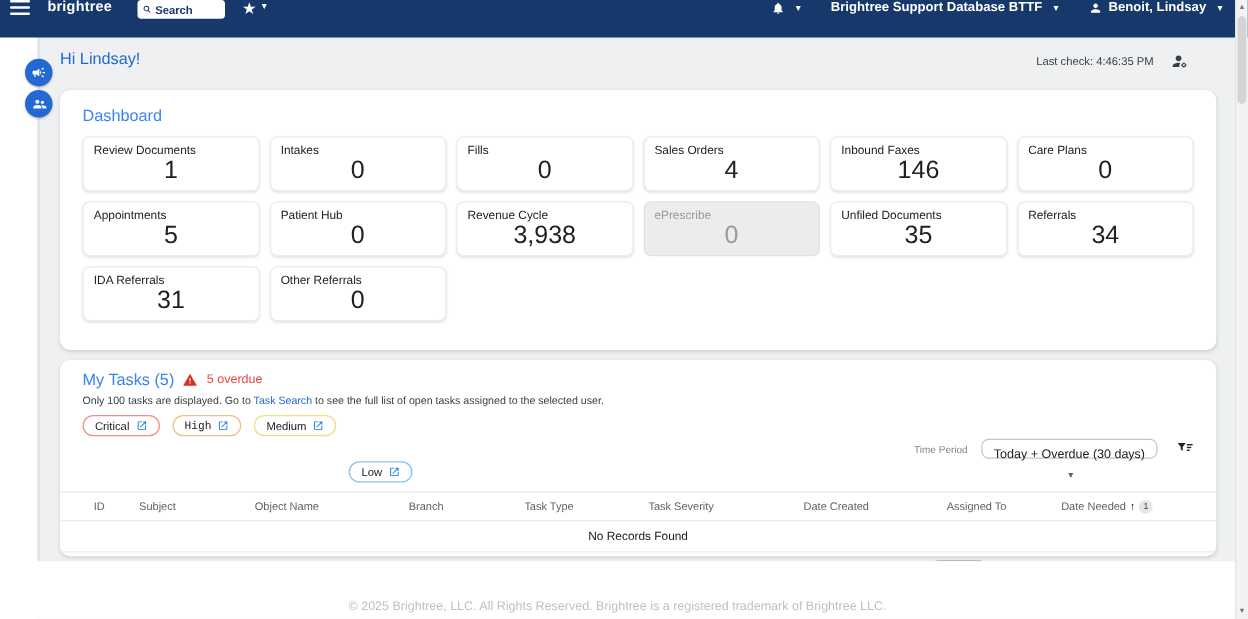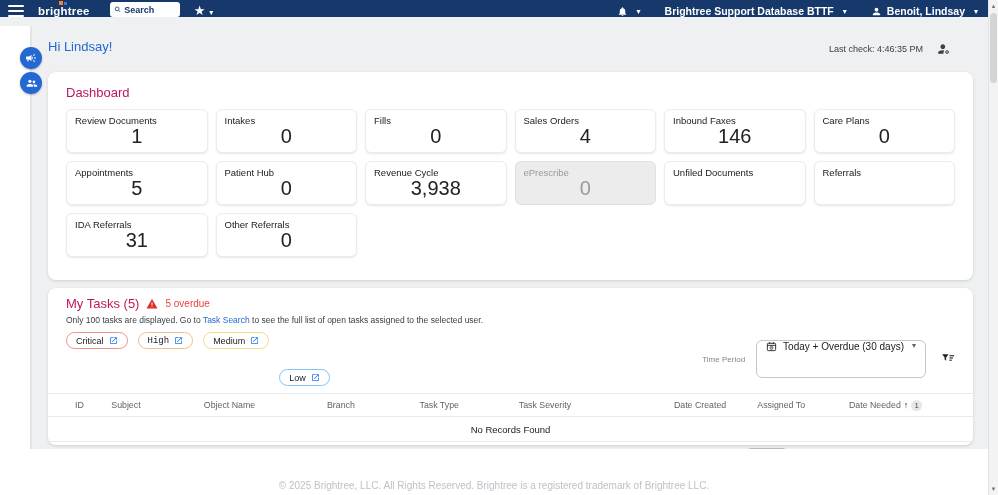--- a/index.html
+++ b/index.html
@@ -1,19 +1,19 @@
 <!DOCTYPE html>
 <html><head>
 <meta charset="utf-8">
 <style>
   * { margin:0; padding:0; box-sizing:border-box; }
   html,body { width:998px; height:495px; overflow:hidden; font-family:"Liberation Sans", sans-serif; background:#eef0f2; }
 
   
-  .topbar { position:absolute; top:0; left:0; right:0; height:17px; background:#17386b; display:flex; align-items:flex-end; padding:0 20px 0 8px; z-index:5; }
+  .topbar { position:absolute; top:0; left:0; right:0; height:30px; background:#17386b; display:flex; align-items:flex-start; padding:0 20px 0 8px; z-index:5; }
   .hamburger { width:16px; display:flex; flex-direction:column; gap:3px; cursor:pointer; }
   .hamburger span { height:2px; background:#fff; border-radius:1px; }
   .logo { position:relative; margin-left:14px; color:#fff; font-size:11.5px; font-weight:700; letter-spacing:.2px; }
   .logo-mark { position:absolute; top:-4px; left:21px; width:9px; height:5px; }
   .logo-mark .sq-o { position:absolute; left:0; top:0; width:4px; height:4px; background:#f58220; }
   .logo-mark .sq-b { position:absolute; left:5px; top:1px; width:3px; height:3px; background:#3a77d2; }
   .searchbox { margin-left:20px; width:70px; height:15px; background:#fff; border-radius:3px; display:flex; align-items:center; padding:0 4px; gap:3px; }
   .searchbox input { border:none; outline:none; width:100%; font-size:9px; font-family:"Liberation Sans", sans-serif; color:#17386b; font-weight:700; background:transparent; }
   .searchbox input::placeholder { color:#17386b; opacity:1; }
   .tb-star { margin-left:14px; color:#fff; font-size:13px; line-height:1; cursor:pointer; }
@@ -29,41 +29,41 @@
   .rail-line { position:absolute; left:30px; top:0; bottom:46px; width:2px; background:#e2e4e6; }
   .rail-btn { position:absolute; left:20px; width:22px; height:22px; border-radius:50%; background:#2468d3; display:flex; align-items:center; justify-content:center; cursor:pointer; box-shadow:0 1px 2px rgba(0,0,0,.25); z-index:3; }
 
   .greeting { position:absolute; left:48px; top:13px; font-size:13px; color:#2468d3; font-weight:500; }
   .lastcheck { position:absolute; right:47px; top:16px; display:flex; align-items:center; gap:14px; }
   .lastcheck-text { font-size:9px; color:#3c4043; }
 
   .card { position:absolute; left:48px; width:925px; background:#fff; border-radius:8px; box-shadow:0 1px 3px rgba(60,64,67,.18); }
   .card-dashboard { top:46px; height:208px; }
   .card-tasks { top:262px; height:157px; }
-  .card-title { font-size:13px; color:#be185d; font-weight:500; }
+  .card-title { font-size:13px; color:#3b82f6; font-weight:500; }
 
   .dash-title { padding:13px 18px 0; }
   .tile-grid { margin:9px 18px 0; display:grid; grid-template-columns:repeat(6,1fr); gap:8px; }
   .tile { height:44px; background:#fff; border:1px solid #ececec; border-radius:6px; box-shadow:0 1px 2px rgba(0,0,0,.10); cursor:pointer; overflow:hidden; }
   .tile-label { display:block; font-size:9.5px; color:#202124; padding:5px 8px 0; white-space:nowrap; }
   .tile-value { display:block; font-size:20px; color:#202124; text-align:center; line-height:1.05; }
   .tile-disabled { background:#ececec; border-color:#e0e0e0; box-shadow:none; cursor:default; }
   .tile-disabled .tile-label, .tile-disabled .tile-value { color:#9a9a9a; }
 
   .tasks-head { display:flex; align-items:center; gap:7px; padding:8px 18px 0; }
   .overdue { font-size:10px; color:#e8453c; }
   .tasks-note { padding:4px 18px 0; font-size:8.5px; color:#3c4043; }
   .tasks-note a { color:#2468d3; text-decoration:none; }
 
   .controls-row { display:flex; align-items:center; margin:7px 18px 0; }
   .chips { display:flex; gap:10px; }
   .chip { display:inline-flex; align-items:center; gap:5px; height:17px; padding:0 9px; border-radius:9px; border:1.3px solid #ccc; background:#fff; font-size:9px; color:#202124; cursor:pointer; }
   .tp-wrap { margin-left:auto; display:flex; align-items:center; }
   .tp-label { font-size:8px; color:#80868b; margin-right:11px; }
-  .tp-select { height:38px; border:1px solid #c4c7c5; border-radius:6px; display:flex; gap:6px; padding:0 9px; font-size:10px; color:#202124; cursor:pointer; background:#fff; }
+  .tp-select { height:16px; border:1px solid #c4c7c5; border-radius:6px; display:flex; align-items:center; gap:6px; padding:0 9px; font-size:10px; color:#202124; cursor:pointer; background:#fff;flex-direction:column; }
   .tp-select .caret { color:#5f6368; margin-left:2px; }
   .filter-btn { margin-left:15px; cursor:pointer; display:flex; align-items:center; }
 
   .divider { border-top:1px solid #e8eaec; margin:7px 0 0; }
   .thead { display:flex; align-items:center; height:22px; padding-left:27px; }
   .th { font-size:8.8px; color:#5f6368; display:flex; align-items:center; cursor:pointer; white-space:nowrap; }
   .sort-arrow { font-size:9px; color:#202124; margin-left:3px; }
   .sort-badge { width:11px; height:11px; border-radius:50%; background:#e4e6e8; color:#3c4043; font-size:7px; display:inline-flex; align-items:center; justify-content:center; margin-left:3px; }
   .empty-row { height:24px; display:flex; align-items:center; justify-content:center; font-size:9.5px; color:#202124; }
 
@@ -200,23 +200,25 @@
         <div class="tile">
           <span class="tile-label">Revenue Cycle</span>
           <span class="tile-value">3,938</span>
         </div>
         <div class="tile tile-disabled">
           <span class="tile-label">ePrescribe</span>
           <span class="tile-value">0</span>
         </div>
         <div class="tile">
           <span class="tile-label">Unfiled Documents</span>
+          <span class="tile-value">35</span>
         </div>
         <div class="tile">
           <span class="tile-label">Referrals</span>
+          <span class="tile-value">34</span>
         </div>
         <div class="tile">
           <span class="tile-label">IDA Referrals</span>
           <span class="tile-value">31</span>
         </div>
         <div class="tile">
           <span class="tile-label">Other Referrals</span>
           <span class="tile-value">0</span>
         </div>
       </div>
@@ -299,21 +301,21 @@
         </div>
         <div class="th" style="width: 97px;">
           <span>Branch</span>
         </div>
         <div class="th" style="width: 104px;">
           <span>Task Type</span>
         </div>
         <div class="th" style="width: 130px;">
           <span>Task Severity</span>
         </div>
-        <div class="th" style="width: 120px; justify-content: center;">
+        <div class="th" style="width: 120px;">
           <span>Date Created</span>
         </div>
         <div class="th" style="width: 96px;">
           <span>Assigned To</span>
         </div>
         <div class="th" style="width: 130px;">
           <span>Date Needed</span>
           <span class="sort-arrow">↑</span>
           <span class="sort-badge">1</span>
         </div>

